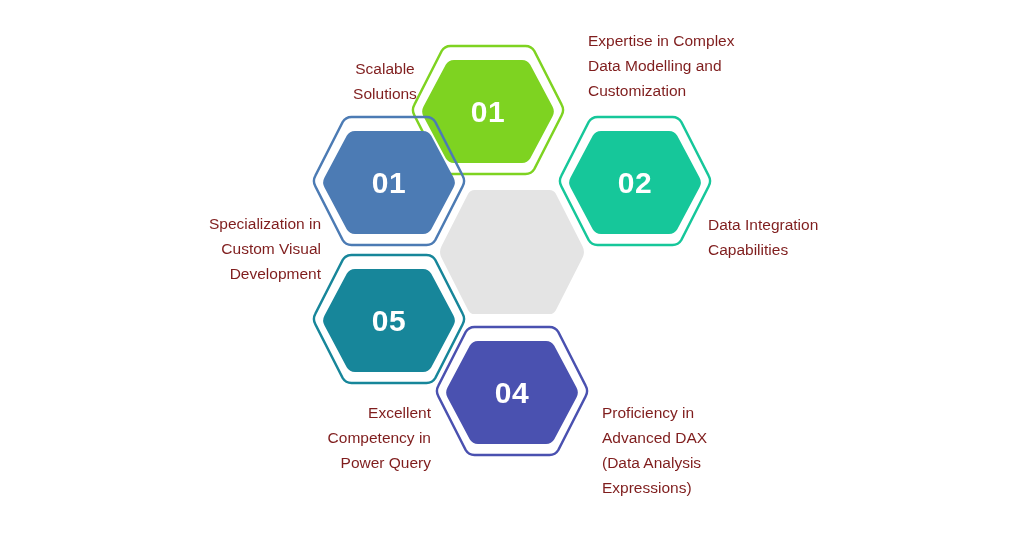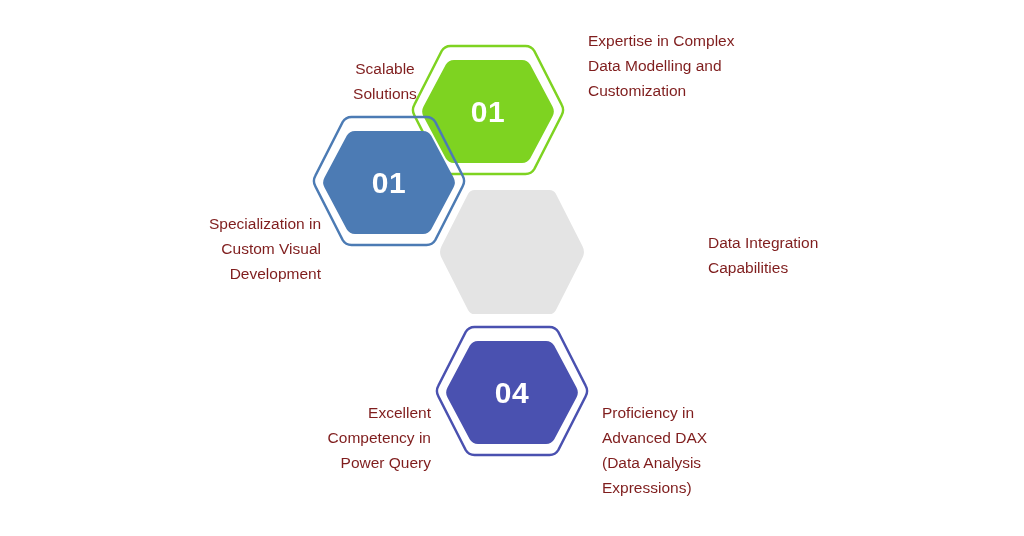--- a/index.html
+++ b/index.html
@@ -91,44 +91,58 @@
   </div>
 
   <div class="hex-cell" style="left:413px; top:44px;text-decoration:underline;">
     <svg viewBox="0 0 150 136">
       <path class="ring-01" d="M 37.5 2 L 112.5 2 Q 118.4 2 121.4 7.1 L 148.6 60.6 Q 151.6 66 148.6 71.4 L 121.4 124.9 Q 118.4 130 112.5 130 L 37.5 130 Q 31.6 130 28.6 124.9 L 1.4 71.4 Q -1.6 66 1.4 60.6 L 28.6 7.1 Q 31.6 2 37.5 2 Z" fill="none" stroke="#7ED321" stroke-width="2.4"></path>
       <path class="core-01" d="M 41 16 L 109 16 Q 114.5 16 117.3 20.8 L 139.5 62.5 Q 142.2 67.5 139.5 72.5 L 117.3 114.2 Q 114.5 119 109 119 L 41 119 Q 35.5 119 32.7 114.2 L 10.5 72.5 Q 7.8 67.5 10.5 62.5 L 32.7 20.8 Q 35.5 16 41 16 Z" fill="#7ED321"></path>
     </svg>
     <div class="hex-number">01</div>
   </div>
 
+  <div class="hex-cell" style="left:560px; top:115px;">
+    <svg viewBox="0 0 150 136">
+      <path d="M 37.5 2 L 112.5 2 Q 118.4 2 121.4 7.1 L 148.6 60.6 Q 151.6 66 148.6 71.4 L 121.4 124.9 Q 118.4 130 112.5 130 L 37.5 130 Q 31.6 130 28.6 124.9 L 1.4 71.4 Q -1.6 66 1.4 60.6 L 28.6 7.1 Q 31.6 2 37.5 2 Z" fill="none" stroke="#16C79A" stroke-width="2.4"></path>
+      <path d="M 41 16 L 109 16 Q 114.5 16 117.3 20.8 L 139.5 62.5 Q 142.2 67.5 139.5 72.5 L 117.3 114.2 Q 114.5 119 109 119 L 41 119 Q 35.5 119 32.7 114.2 L 10.5 72.5 Q 7.8 67.5 10.5 62.5 L 32.7 20.8 Q 35.5 16 41 16 Z" fill="#16C79A"></path>
+    </svg>
+    <div class="hex-number">02</div>
+  </div>
 
 
   <div class="hex-cell" style="left:437px; top:325px;">
     <svg viewBox="0 0 150 136">
       <path d="M 37.5 2 L 112.5 2 Q 118.4 2 121.4 7.1 L 148.6 60.6 Q 151.6 66 148.6 71.4 L 121.4 124.9 Q 118.4 130 112.5 130 L 37.5 130 Q 31.6 130 28.6 124.9 L 1.4 71.4 Q -1.6 66 1.4 60.6 L 28.6 7.1 Q 31.6 2 37.5 2 Z" fill="none" stroke="#4A51B0" stroke-width="2.4"></path>
       <path d="M 41 16 L 109 16 Q 114.5 16 117.3 20.8 L 139.5 62.5 Q 142.2 67.5 139.5 72.5 L 117.3 114.2 Q 114.5 119 109 119 L 41 119 Q 35.5 119 32.7 114.2 L 10.5 72.5 Q 7.8 67.5 10.5 62.5 L 32.7 20.8 Q 35.5 16 41 16 Z" fill="#4A51B0"></path>
     </svg>
     <div class="hex-number">04</div>
   </div>
 
+  <div class="hex-cell" style="left:314px; top:253px;">
+    <svg viewBox="0 0 150 136">
+      <path d="M 37.5 2 L 112.5 2 Q 118.4 2 121.4 7.1 L 148.6 60.6 Q 151.6 66 148.6 71.4 L 121.4 124.9 Q 118.4 130 112.5 130 L 37.5 130 Q 31.6 130 28.6 124.9 L 1.4 71.4 Q -1.6 66 1.4 60.6 L 28.6 7.1 Q 31.6 2 37.5 2 Z" fill="none" stroke="#17869A" stroke-width="2.4"></path>
+      <path d="M 41 16 L 109 16 Q 114.5 16 117.3 20.8 L 139.5 62.5 Q 142.2 67.5 139.5 72.5 L 117.3 114.2 Q 114.5 119 109 119 L 41 119 Q 35.5 119 32.7 114.2 L 10.5 72.5 Q 7.8 67.5 10.5 62.5 L 32.7 20.8 Q 35.5 16 41 16 Z" fill="#17869A"></path>
+    </svg>
+    <div class="hex-number">05</div>
+  </div>
 
   <div class="hex-cell" style="left:314px; top:115px;">
     <svg viewBox="0 0 150 136">
       <path d="M 37.5 2 L 112.5 2 Q 118.4 2 121.4 7.1 L 148.6 60.6 Q 151.6 66 148.6 71.4 L 121.4 124.9 Q 118.4 130 112.5 130 L 37.5 130 Q 31.6 130 28.6 124.9 L 1.4 71.4 Q -1.6 66 1.4 60.6 L 28.6 7.1 Q 31.6 2 37.5 2 Z" fill="none" stroke="#4C7BB4" stroke-width="2.4"></path>
       <path d="M 41 16 L 109 16 Q 114.5 16 117.3 20.8 L 139.5 62.5 Q 142.2 67.5 139.5 72.5 L 117.3 114.2 Q 114.5 119 109 119 L 41 119 Q 35.5 119 32.7 114.2 L 10.5 72.5 Q 7.8 67.5 10.5 62.5 L 32.7 20.8 Q 35.5 16 41 16 Z" fill="#4C7BB4"></path>
     </svg>
     <div class="hex-number">01</div>
   </div>
 
   <div class="label align-left" style="left:588px; top:28px; width:260px;">Expertise in Complex
 Data Modelling and
 Customization</div>
 
-  <div class="label align-left" style="left:708px; top:230px; width:270px;">Data Integration
+  <div class="label align-left" style="left:708px; top:212px; width:270px;">Data Integration
 Capabilities</div>
 
   <div class="label align-left" style="left:602px; top:400px; width:260px;">Proficiency in
 Advanced DAX
 (Data Analysis
 Expressions)</div>
 
   <div class="label align-right" style="left:180px; top:400px; width:251px;">Excellent
 Competency in
 Power Query</div>

